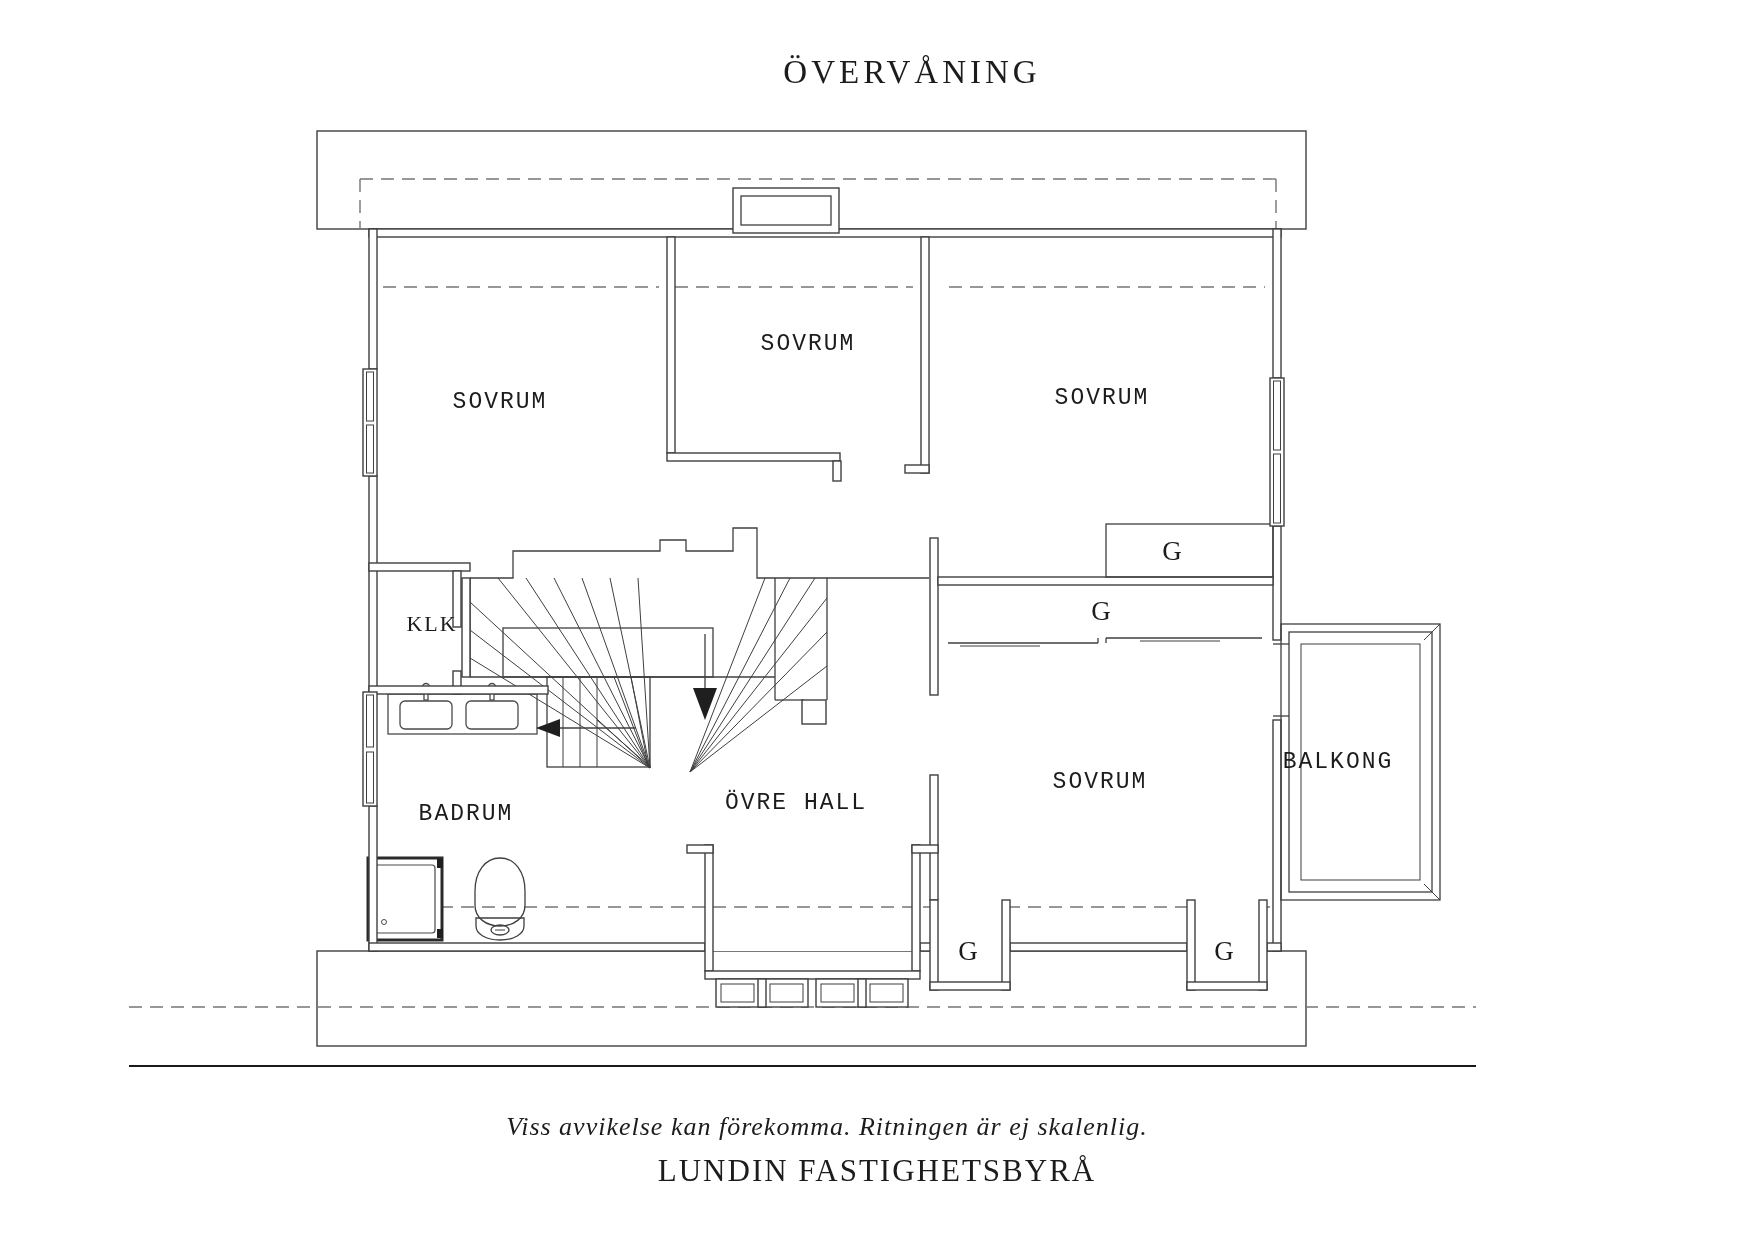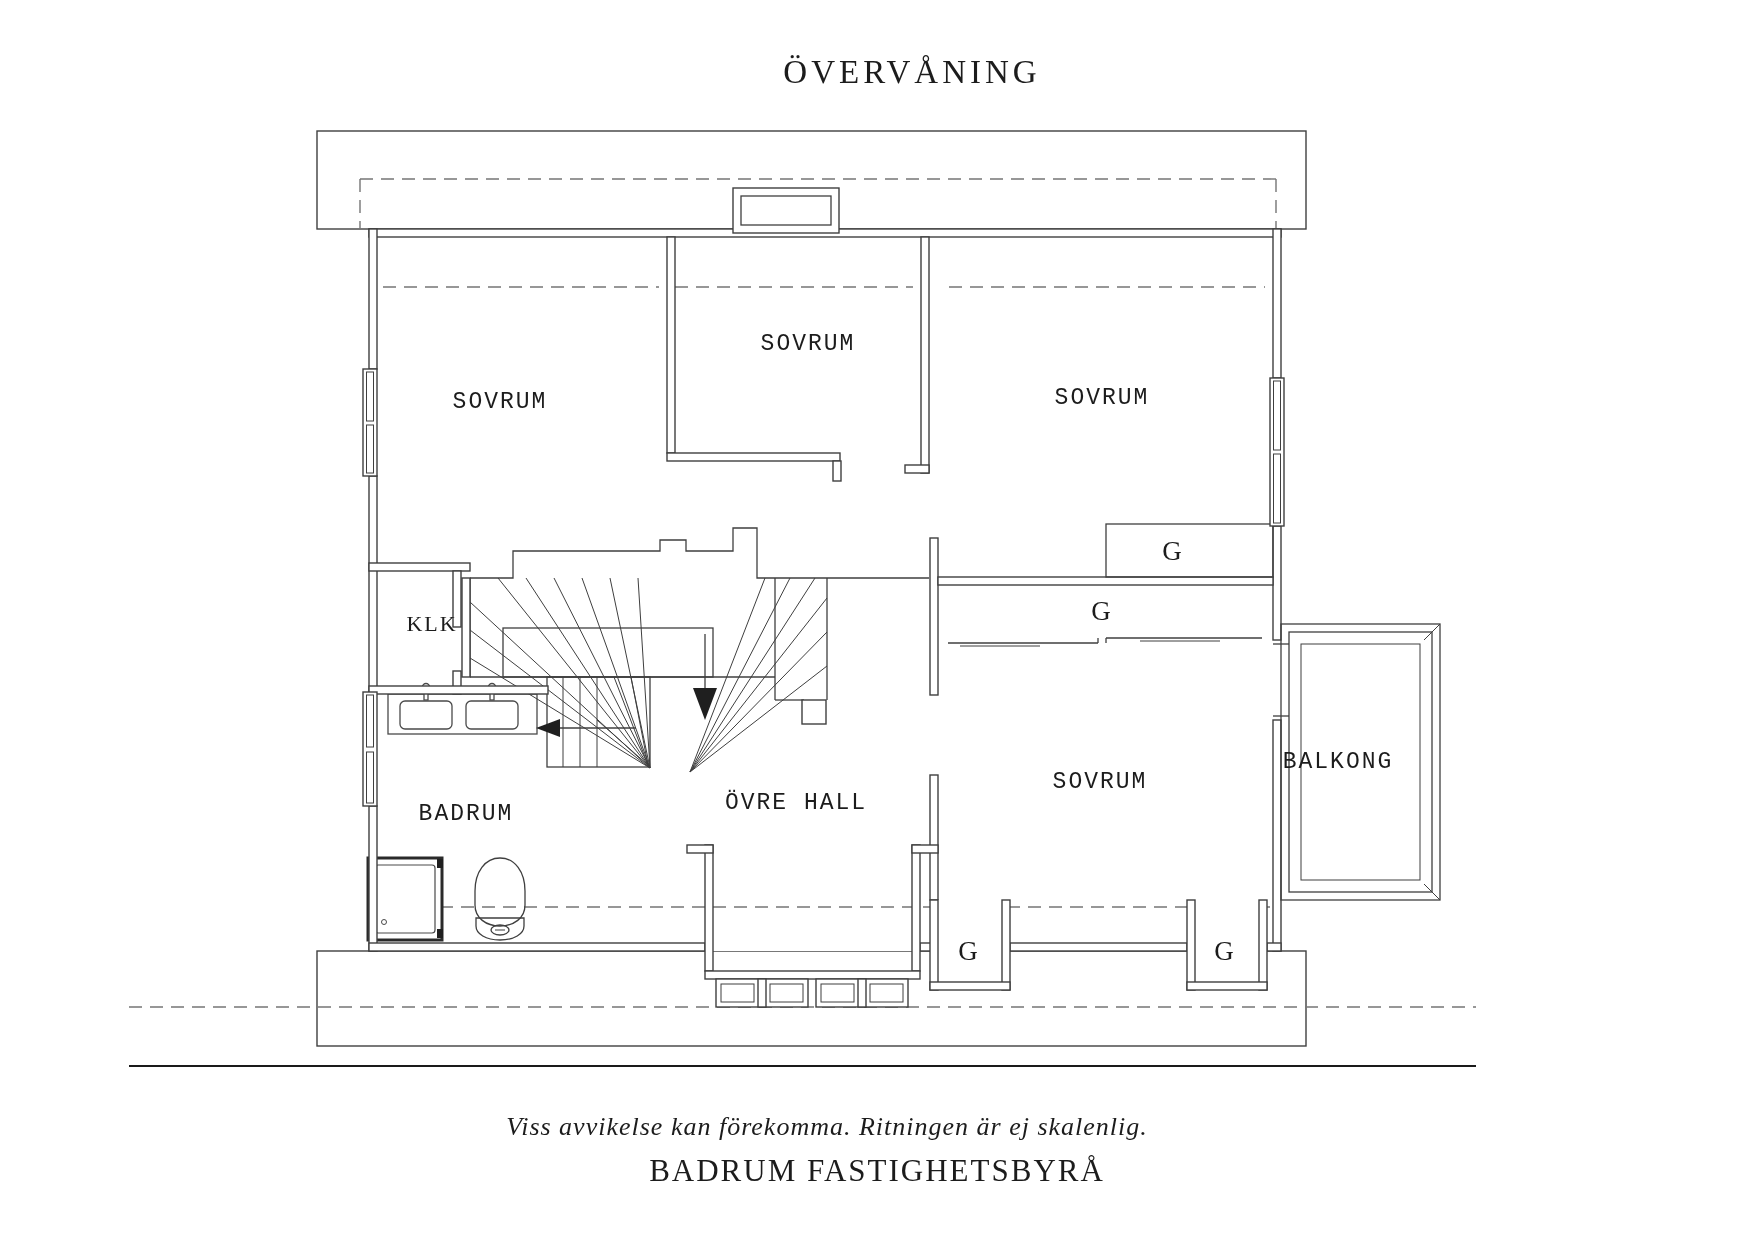--- a/index.html
+++ b/index.html
@@ -251,15 +251,15 @@
   <div class="lbl lbl-room" style="left:796px;top:803px;">ÖVRE HALL</div>
   <div class="lbl lbl-room" style="left:1338px;top:762px;">BALKONG</div>
 
   <div class="lbl lbl-g" style="left:1172px;top:551px;">G</div>
   <div class="lbl lbl-g" style="left:1101px;top:611px;">G</div>
   <div class="lbl lbl-g" style="left:968px;top:951px;">G</div>
   <div class="lbl lbl-g" style="left:1224px;top:951px;">G</div>
 
   <div class="footer-divider"></div>
   <div class="lbl lbl-disclaimer" style="left:827px;top:1127px;">Viss avvikelse kan förekomma. Ritningen är ej skalenlig.</div>
-  <div class="lbl lbl-agency" style="left:877px;top:1171px;">BADRUM FASTIGHETSBYRÅ</div>
+  <div class="lbl lbl-agency" style="left:877px;top:1171px;">LUNDIN FASTIGHETSBYRÅ</div>
 
 </div>
 
 </body></html>

